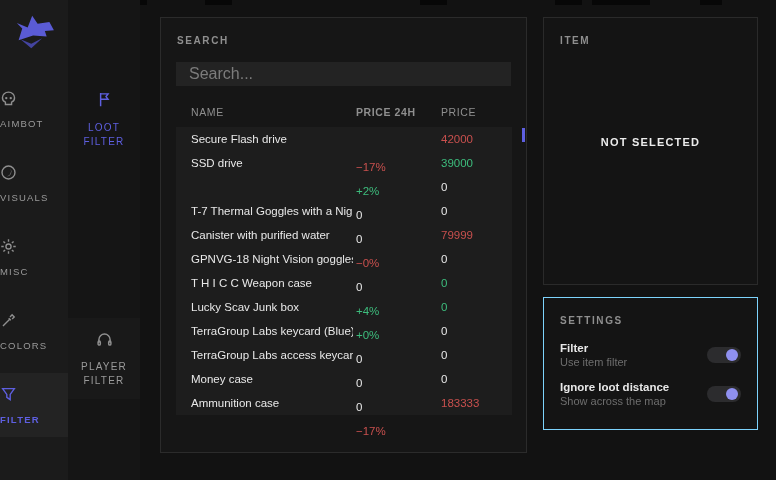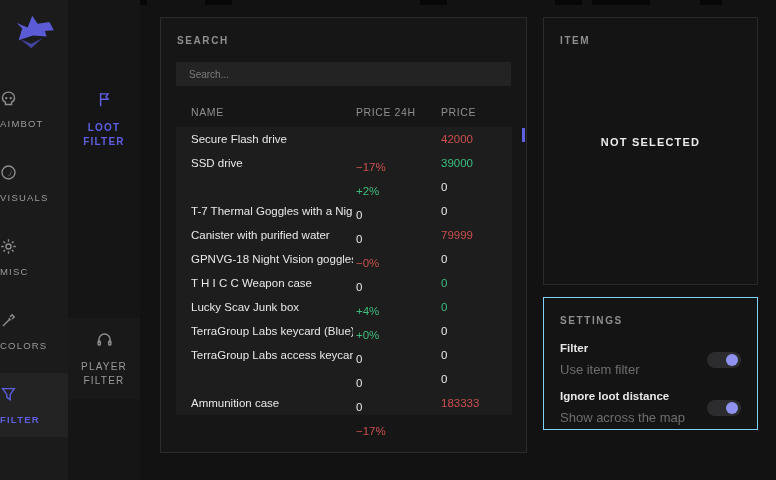--- a/index.html
+++ b/index.html
@@ -24,39 +24,39 @@
   .nav-item.active svg { stroke:#5e5fe0; }
   .nav-item.active .nav-label { color:#5e5fe0; font-weight:bold; }
   .nav-item + .nav-item { margin-top:10px; }
 
   
   .subrail { position:absolute; left:68px; top:0; bottom:0; width:72px; background:#151515; }
   .sub-item { width:72px; text-align:center; padding:12px 4px; cursor:pointer; }
   .sub-item .icon svg { stroke:#8f8f8f; fill:none; stroke-width:1.3; }
   .sub-label { display:block; margin-top:8px; font-size:10px; letter-spacing:1.2px; color:#9a9a9a; line-height:1.35; }
   .sub-item.active svg { stroke:#5e5fe0; }
-  .sub-item.active .sub-label { color:#5e5fe0; font-weight:bold; }
+  .sub-item.active .sub-label { color:#5e5fe0; font-weight:normal; }
   .sub-item-first { margin-top:78px; }
   .sub-item-second { margin-top:158px; background:#191919; }
 
   
   .main-panel {
     position:absolute; left:160px; top:17px; width:367px; height:436px;
     background:#161616; border:1px solid #2b2b2b;
   }
   .section-label { position:absolute; left:16px; top:17px; font-size:10px; font-weight:bold; letter-spacing:1.6px; color:#8f8f8f; }
   .search-input {
     position:absolute; left:15px; right:15px; top:44px; height:24px;
     background:#232323; border:none; outline:none; color:#cccccc;
-    font-size:10px; padding:0 13px; font-family:"Liberation Sans",sans-serif;
+    font-size:16px; padding:0 13px; font-family:"Liberation Sans",sans-serif;
   }
   .search-input::placeholder { color:#7c7c7c; }
   .thead { position:absolute; left:15px; right:15px; top:88px; height:16px; font-size:10.5px; letter-spacing:0.6px; color:#8f8f8f; }
   .thead .h-name { position:absolute; left:15px; }
-  .thead .h-change { position:absolute; left:180px; }
+  .thead .h-change { position:absolute; left:180px;font-weight:bold; }
   .thead .h-price { position:absolute; left:265px; }
   .tbody { position:absolute; left:15px; top:109px; width:336px; background:#1d1d1d; }
   .row { position:relative; height:24px; line-height:24px; font-size:11.5px; cursor:pointer; }
   .c-name { position:absolute; left:15px; width:162px; white-space:nowrap; overflow:hidden; color:#e8e8e8; }
   .c-change { position:absolute; left:180px;margin-top:28px; }
   .c-price { position:absolute; left:265px; }
   .t-neutral { color:#e8e8e8; }
   .t-up { color:#3dbd7d; }
   .t-down { color:#c9504e; }
   .scroll-thumb { position:absolute; right:1px; top:110px; width:3px; height:14px; background:#5e5fe0; }
@@ -70,21 +70,21 @@
     position:absolute; left:0; right:0; top:118px; text-align:center;
     font-size:11px; font-weight:bold; letter-spacing:1.2px; color:#ececec;
   }
   .settings-panel {
     position:absolute; left:543px; top:297px; width:215px; height:133px;
     background:#141414; border:1px solid #7dd3fc; padding:17px 16px 0;
   }
   .settings-title { font-size:10px; font-weight:bold; letter-spacing:1.6px; color:#8f8f8f; margin-bottom:16px; }
   .setting-row { display:flex; justify-content:space-between; align-items:center; margin-bottom:13px; }
   .setting-label { font-size:11.5px; font-weight:bold; color:#e8e8e8; }
-  .setting-desc { font-size:13px; color:#6e6e6e; margin-top:8px; }
+  .setting-desc { font-size:11px; color:#6e6e6e; margin-top:2px; }
   .toggle { position:relative; width:34px; height:16px; border-radius:8px; background:#2c2c2e; cursor:pointer; flex:none; }
   .toggle .knob { position:absolute; top:2px; width:12px; height:12px; border-radius:50%; background:#8f90f0; }
   .toggle.on .knob { right:3px; }
 </style>
 </head>
 <body>
 
 <div class="artifact" style="left:0;width:30px"></div>
 <div class="artifact" style="left:113px;width:34px"></div>
 <div class="artifact" style="left:205px;width:27px"></div>
@@ -207,20 +207,21 @@
     <span class="c-name">TerraGroup Labs keycard (Blue)</span>
     <span class="c-change t-neutral">0</span>
     <span class="c-price t-neutral">0</span>
   </div>
   <div class="row">
     <span class="c-name">TerraGroup Labs access keycard</span>
     <span class="c-change t-neutral">0</span>
     <span class="c-price t-neutral">0</span>
   </div>
   <div class="row">
+    <span class="c-name">Money case</span>
     <span class="c-change t-neutral">0</span>
     <span class="c-price t-neutral">0</span>
   </div>
   <div class="row">
     <span class="c-name">Ammunition case</span>
     <span class="c-change t-down">−17%</span>
     <span class="c-price t-down">183333</span>
   </div>
     </div>
   <div class="scroll-thumb"></div>

